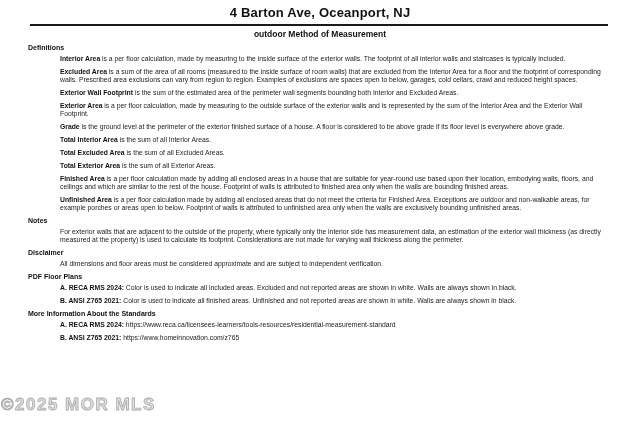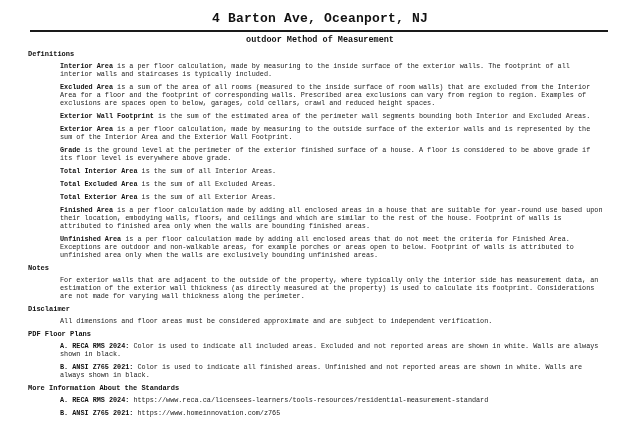--- a/index.html
+++ b/index.html
@@ -2,21 +2,21 @@
 <html><head>
 <meta charset="utf-8">
 <style>
   * { margin: 0; padding: 0; box-sizing: border-box; }
   html, body { width: 640px; height: 427px; background: #ffffff; overflow: hidden; }
   body {
     font-family: "Liberation Sans", "DejaVu Sans", sans-serif;
     color: #1a1a1a;
     position: relative;
   }
-  .page { width: 640px; height: 427px; position: relative; padding-top: 11px; font-family: Liberation Mono, monospace; }
+  .page { width: 640px; height: 427px; position: relative; padding-top: 5px; }
 
   .doc-title {
     text-align: center;
     font-size: 13px;
     font-weight: bold;
     color: #111;
     letter-spacing: 0.2px;
   }
   .title-divider {
     border: none;
@@ -82,13 +82,14 @@
       <div class="paragraph"><span>For exterior walls that are adjacent to the outside of the property, where typically only the interior side has measurement data, an estimation of the exterior wall thickness (as directly measured at the property) is used to calculate its footprint. Considerations are not made for varying wall thickness along the perimeter.</span></div>
       <div class="section-heading">Disclaimer</div>
       <div class="paragraph"><span>All dimensions and floor areas must be considered approximate and are subject to independent verification.</span></div>
       <div class="section-heading">PDF Floor Plans</div>
       <div class="paragraph"><span class="term">A. RECA RMS 2024:</span><span> Color is used to indicate all included areas. Excluded and not reported areas are shown in white. Walls are always shown in black.</span></div>
       <div class="paragraph"><span class="term">B. ANSI Z765 2021:</span><span> Color is used to indicate all finished areas. Unfinished and not reported areas are shown in white. Walls are always shown in black.</span></div>
       <div class="section-heading">More Information About the Standards</div>
       <div class="paragraph"><span class="term">A. RECA RMS 2024:</span><span> https://www.reca.ca/licensees-learners/tools-resources/residential-measurement-standard</span></div>
       <div class="paragraph"><span class="term">B. ANSI Z765 2021:</span><span> https://www.homeinnovation.com/z765</span></div>
     </div>
+  <div class="watermark">©2025 MOR MLS</div>
 </div>
 
 </body></html>

